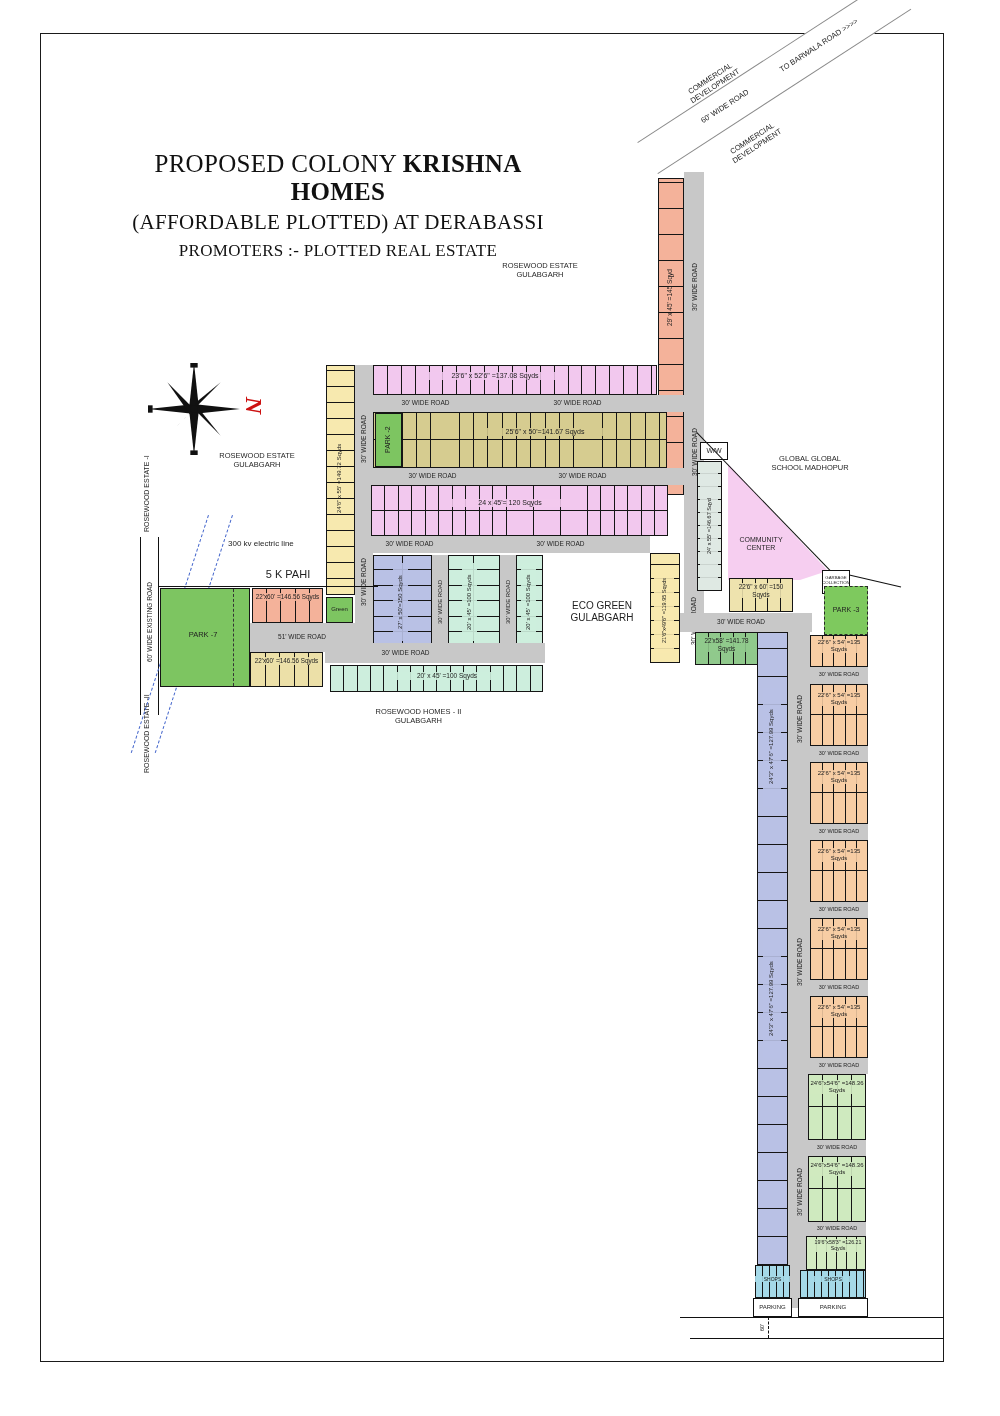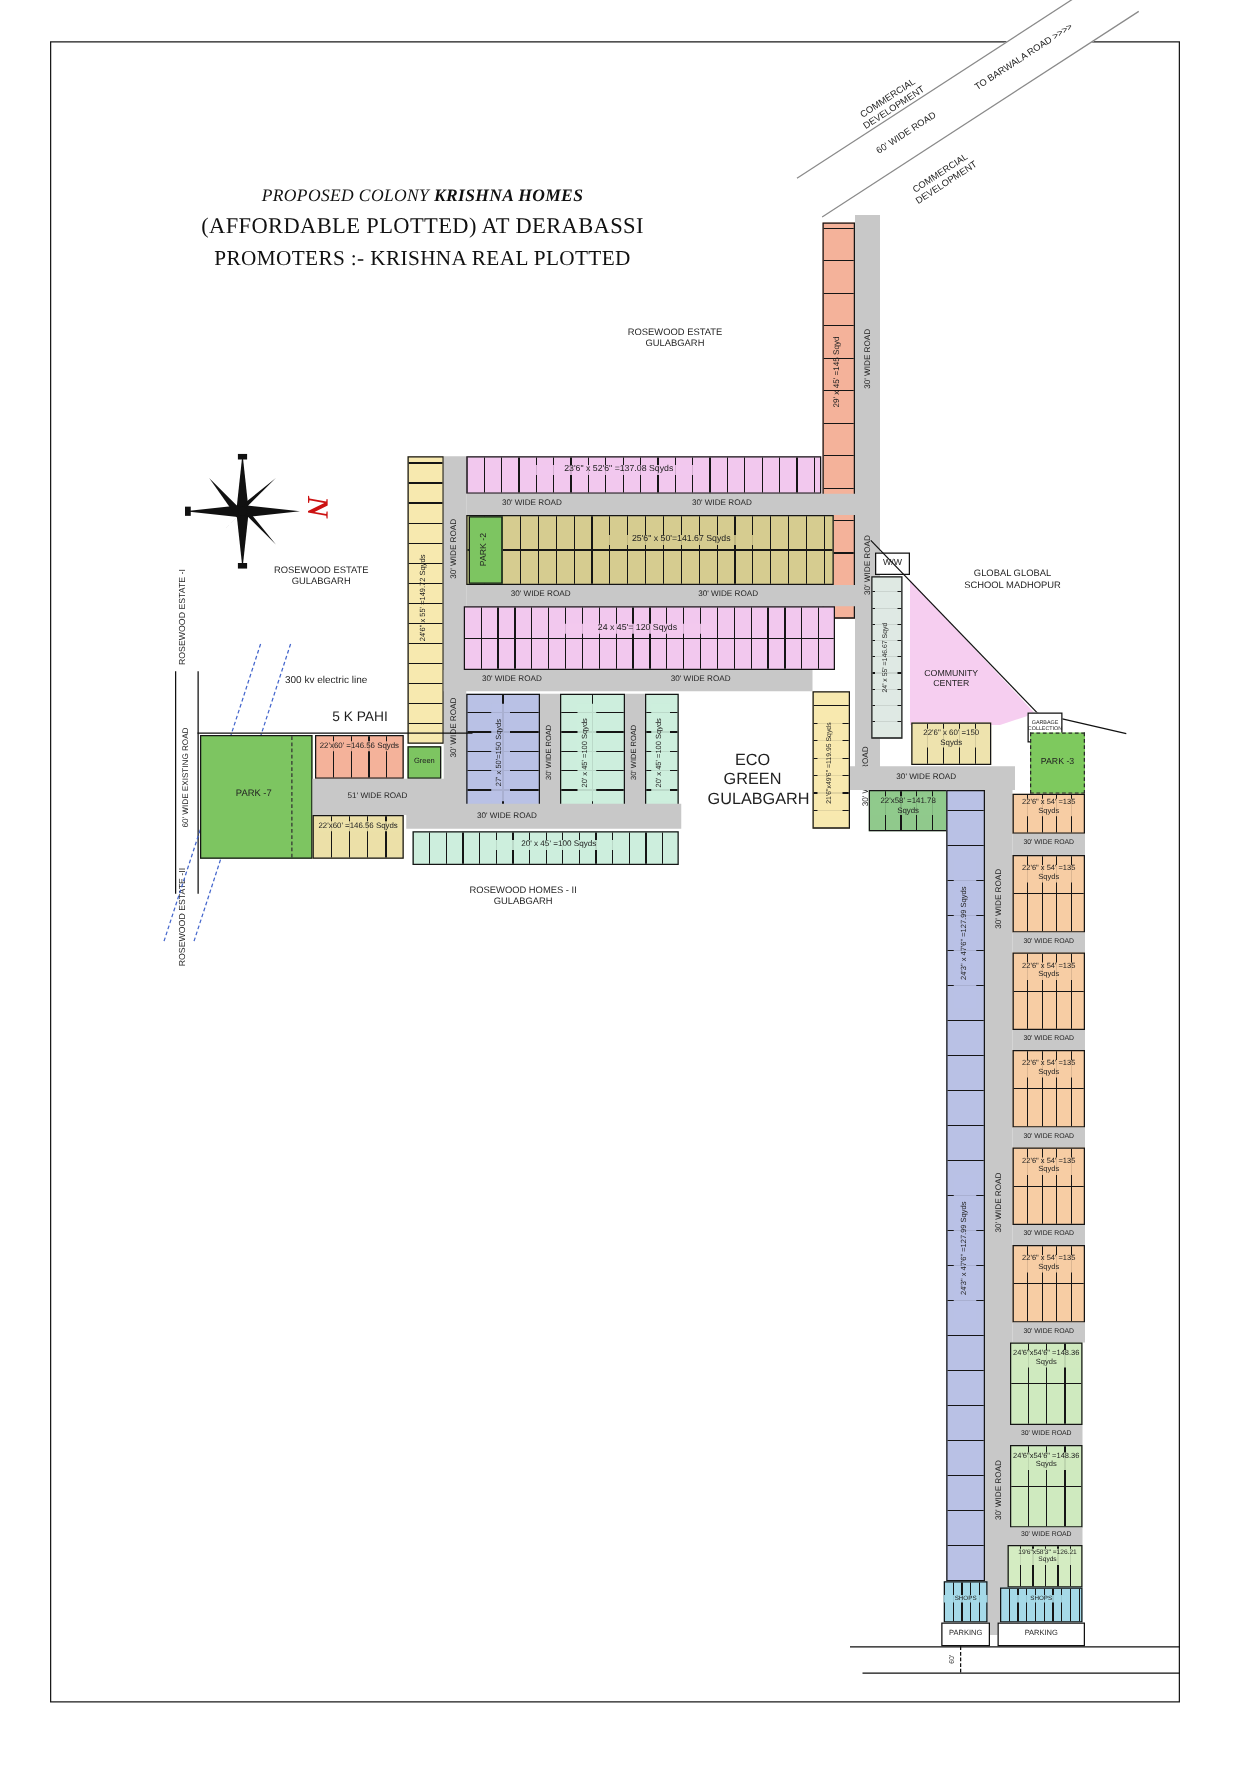--- a/index.html
+++ b/index.html
@@ -8,40 +8,40 @@
   .abs{position:absolute;}
   .lbl{position:absolute;text-align:center;line-height:1.18;color:#1f1f1f;}
   .vt{writing-mode:vertical-rl;transform:rotate(180deg);text-align:center;
       display:flex;align-items:center;justify-content:center;white-space:nowrap;}
   .block{position:absolute;border:1px solid #151515;box-sizing:border-box;}
   .road{position:absolute;background:#c8c8c8;}
   .line{position:absolute;background:transparent;}
   .plbl{position:absolute;text-align:center;line-height:1.2;color:#222;}
   .title-wrap{position:absolute;left:118px;top:150px;width:440px;text-align:center;
       font-family:"Liberation Serif",serif;color:#111;}
-  .t1{font-size:14px;letter-spacing:.3px;font-style:italic;}
+  .t1{font-size:25px;letter-spacing:.3px;}
   .t1 b{font-weight:bold;}
-  .t2{font-size:18px;letter-spacing:.3px;margin-top:4px;}
+  .t2{font-size:21px;letter-spacing:.3px;margin-top:4px;}
   .t3{font-size:17px;margin-top:6px;letter-spacing:.3px;}
   .dash-blue{position:absolute;border-left:1.6px dashed #4466cc;transform:rotate(18deg);transform-origin:top left;}
   .blkline{position:absolute;height:0;border-top:1.2px solid #111;transform-origin:left top;}
   .band{position:absolute;border-top:1.2px solid #8a8a8a;border-bottom:1.2px solid #8a8a8a;
         transform:rotate(-33deg);transform-origin:left bottom;background:#fff;}
 </style>
 </head>
 <body>
 
 <div id="sheet">
 
   <div class="abs" style="left:40px;top:33px;width:904px;height:1329px;border:1.6px solid #1a1a1a;box-sizing:border-box;"></div>
 
   <div class="title-wrap">
     <div class="t1"><span>PROPOSED COLONY </span><b>KRISHNA HOMES</b></div>
     <div class="t2">(AFFORDABLE PLOTTED) AT DERABASSI</div>
-    <div class="t3">PROMOTERS :- KRISHNA REAL PLOTTED</div>
+    <div class="t3">PROMOTERS :- PLOTTED REAL ESTATE</div>
   </div>
 
   <svg class="abs" style="left:148px;top:363px;" width="92" height="92" viewBox="0 0 100 100">
     <polygon points="50,0 55,46 50,54 45,46" fill="#111"></polygon>
     <polygon points="50,100 55,54 50,46 45,54" fill="#111"></polygon>
     <polygon points="0,50 46,45 54,50 46,55" fill="#111"></polygon>
     <polygon points="100,50 54,45 46,50 54,55" fill="#111"></polygon>
     <polygon points="79,21 55,45 50,50 53,42" fill="#111"></polygon>
     <polygon points="79,79 55,55 50,50 58,53" fill="#111"></polygon>
     <polygon points="21,79 45,55 50,50 42,58" fill="#111"></polygon>
@@ -120,21 +120,21 @@
               linear-gradient(to right,transparent calc(50% - .5px),#151515 calc(50% - .5px) calc(50% + .5px),transparent calc(50% + .5px));"></div>
   <div class="plbl vt" style="left:462px;top:563px;width:15px;height:78px;font-size:6px;background:rgba(205,238,221,.9);">20' x 45' =100 Sqyds</div>
 
   <div class="road" style="left:500px;top:555px;width:16px;height:93px;"></div>
   <div class="lbl vt" style="left:502px;top:568px;width:13px;height:68px;font-size:6px;">30' WIDE ROAD</div>
 
   <div class="block" style="left:516px;top:555px;width:27px;height:93px;background-color:#cdeedd;
               background-image:repeating-linear-gradient(0deg,transparent 0 14.5px,#151515 14.5px 15.5px);"></div>
   <div class="plbl vt" style="left:521px;top:563px;width:15px;height:78px;font-size:6px;background:rgba(205,238,221,.9);">20' x 45' =100 Sqyds</div>
 
-  <div class="lbl" style="left:566px;top:600px;width:72px;font-size:13px;">ECO GREEN GULABGARH</div>
+  <div class="lbl" style="left:566px;top:600px;width:72px;font-size:10px;">ECO GREEN GULABGARH</div>
 
   <div class="block" style="left:650px;top:553px;width:30px;height:110px;background-color:#f7e9af;
               background-image:repeating-linear-gradient(0deg,transparent 0 13px,#151515 13px 14px);"></div>
   <div class="plbl vt" style="left:654px;top:568px;width:20px;height:85px;font-size:5.5px;background:rgba(247,233,175,.9);">21'6"x49'6" =119.95 Sqyds</div>
 
   <div class="road" style="left:325px;top:643px;width:220px;height:20px;"></div>
   <div class="lbl" style="left:368px;top:649px;width:75px;font-size:6.5px;">30' WIDE ROAD</div>
   <div class="block" style="left:330px;top:665px;width:213px;height:27px;background-color:#cdeedd;
               background-image:repeating-linear-gradient(90deg,transparent 0 12.3px,#151515 12.3px 13.3px);"></div>
   <div class="plbl" style="left:392px;top:672px;width:110px;font-size:6.5px;background:rgba(205,238,221,.9);">20' x 45' =100 Sqyds</div>

